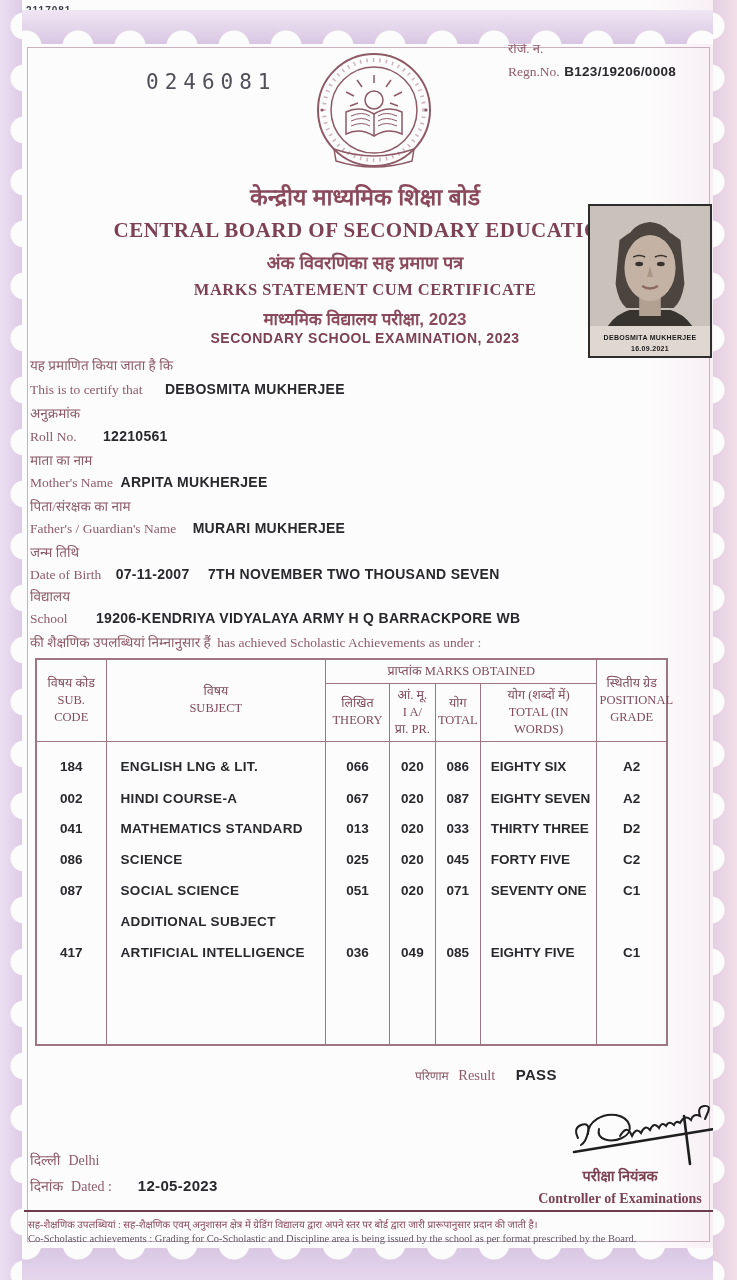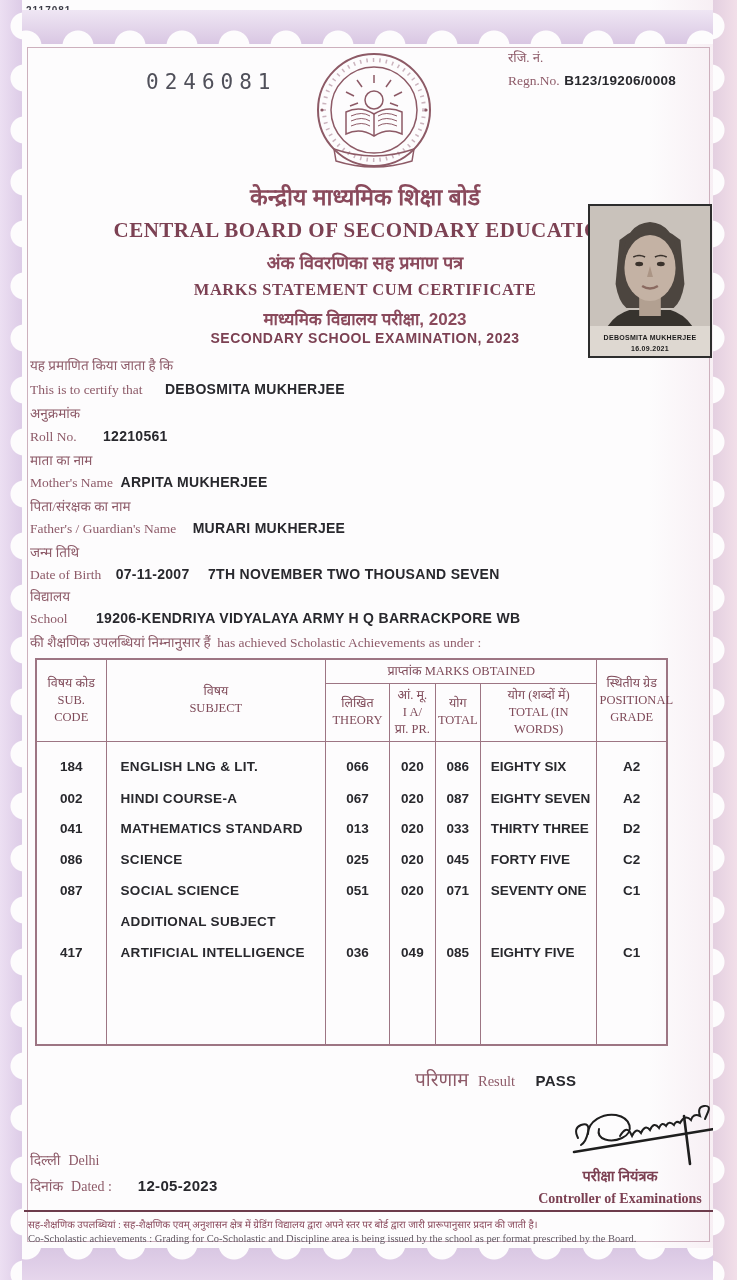--- a/index.html
+++ b/index.html
@@ -48,21 +48,21 @@
   .lbl { font-family:"Liberation Serif", serif; color:#8d5a68; font-size:13.5px; }
   .val { font-family:"Liberation Sans", sans-serif; font-weight:bold; color:#28282d;
          font-size:14px; letter-spacing:0.3px; }
   .abs { position:absolute; z-index:3; }
   .field-line { white-space:nowrap; }
 
   
   .outer-serial { left:26px; top:5px; font-size:10px; font-weight:bold; color:#3c3c46; letter-spacing:1px; }
   .serial-number { left:146px; top:70px; font-family:"DejaVu Sans Mono", monospace;
     font-size:21px; color:#50505a; letter-spacing:6px; }
-  .regn-block { left:508px; top:49px; line-height:1.45; }
+  .regn-block { left:508px; top:40px; line-height:1.45; }
   .regn-hi { display:block; font-size:13px; }
   .regn-value { font-size:13.5px; }
 
   
   .logo { left:308px; top:50px; width:132px; height:132px; }
 
   
   .titles { left:40px; top:180px; width:650px; text-align:center; }
   .t-board-hi { font-size:23px; font-weight:bold; color:#8a4a5c; margin-bottom:6px; }
   .t-board-en { font-family:"Liberation Serif", serif; font-size:21px; font-weight:bold;
@@ -348,21 +348,21 @@
           <td></td>
           <td></td>
           <td></td>
           <td></td>
           <td></td>
         </tr>
       </tbody>
   </table>
 
   <div class="abs field-line result-line">
-    <span class="lbl" style="font-size:19px;">परिणाम</span>
+    <span class="lbl" style="font-size:12px;">परिणाम</span>
     <span class="lbl" style="font-size:14.5px; margin-left:5px;">Result</span>
     <span class="val result-value">PASS</span>
   </div>
 
   <div class="abs signature">
     <svg viewBox="0 0 155 68">
       <g fill="none" stroke="#1e1e1e" stroke-width="2" stroke-linecap="round">
         <path d="M10 40 q-5 -10 3 -13 q9 -3 7 7 q-2 10 -7 13"></path>
         <path d="M20 36 c0 -13 15 -21 28 -19 c15 3 19 17 6 23 c-11 5 -26 2 -23 -9"></path>
         <path d="M52 38 q6 -10 10 -4 l2 4 q4 -9 9 -3 q4 -9 9 -3 q4 -9 9 -2 q3 -7 7 -2 q3 -6 8 -1 q2 -5 6 -2 q5 -9 11 -3 q2 -7 9 -4 q-3 -9 4 -10 q7 -1 4 6 l-3 7"></path>

